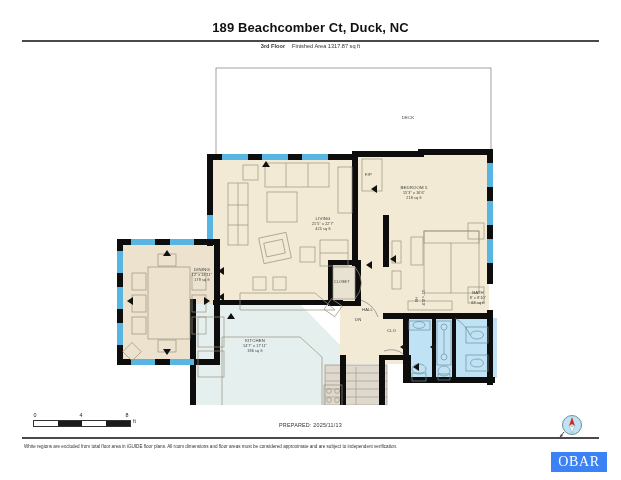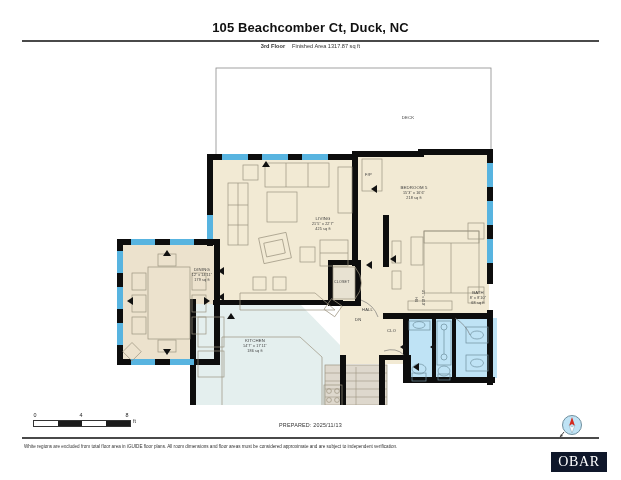--- a/index.html
+++ b/index.html
@@ -48,21 +48,21 @@
   .scalebar .bar{position:relative;width:96px;height:5px;border:.7px solid #333;display:flex;}
   .scalebar .bar i{display:block;height:100%;flex:1;}
   .scalebar .bar i.dark{background:#1b1b1b;}
   .scalebar .bar i.light{background:#ffffff;}
   .scalebar .unit{position:absolute;left:100px;top:6px;font-size:5px;color:#222;}
 
   
   .compass{position:absolute;left:556px;top:412px;width:30px;height:30px;}
   .logo{
     position:absolute;left:551px;top:452px;width:56px;height:20px;
-    background:#0f172a;color:#fff;display:flex;align-items:center;justify-content:center;
+    background:#3b82f6;color:#fff;display:flex;align-items:center;justify-content:center;
     font-family:"Liberation Serif", serif;font-size:14px;letter-spacing:.6px;
   }
 
   
   .plan{position:absolute;left:0;top:55px;width:621px;height:350px;}
   .plan svg{display:block;}
 
   .rlabel{
     position:absolute;text-align:center;color:#3a3a3a;
     font-size:4.1px;line-height:1.32;letter-spacing:.15px;
@@ -75,21 +75,21 @@
   .tag-v{
     position:absolute;font-size:3.5px;color:#3a3a3a;
     writing-mode:vertical-rl;text-orientation:mixed;line-height:1.25;text-align:center;
   }
 </style>
 </head>
 <body>
 
 <div class="page">
 
-  <div class="title">105 Beachcomber Ct, Duck, NC</div>
+  <div class="title">189 Beachcomber Ct, Duck, NC</div>
   <div class="rule-top"></div>
   <div class="subtitle">
     <b>3rd Floor</b><span class="sep"></span><span>Finished Area 1317.87 sq ft</span>
   </div>
 
   <div class="plan">
     <svg width="621" height="350" viewBox="0 0 621 350" xmlns="http://www.w3.org/2000/svg">
 
       <g>
         <rect x="216" y="13" width="275" height="105" fill="#ffffff" stroke="#8a8a8a" stroke-width="0.8"></rect>

